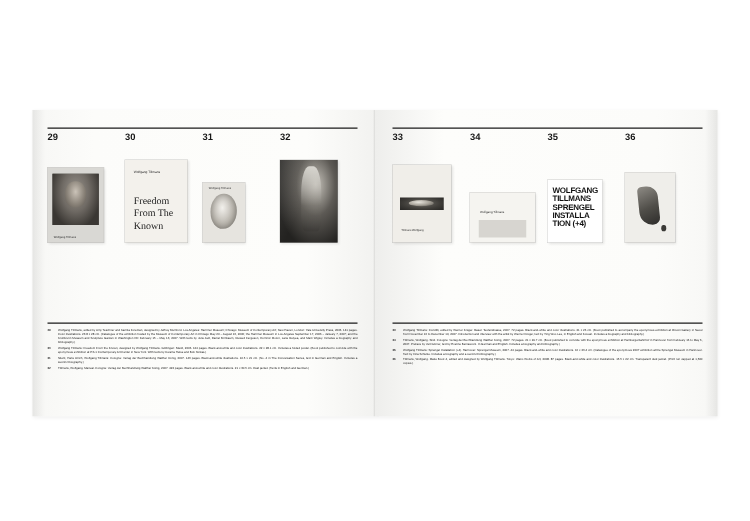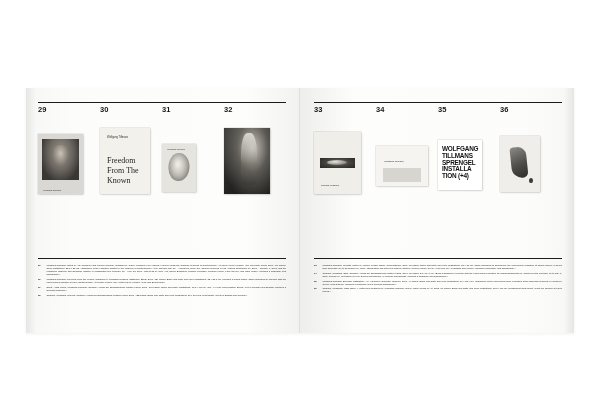--- a/index.html
+++ b/index.html
@@ -71,21 +71,21 @@
   .num {
     font-size: 7.5px;
     font-weight: bold;
     color: #161616;
     letter-spacing: 0px;
   }
   .plates {
     position: absolute;
     top: 30px;
     display: flex;
-    align-items: flex-start;
+    align-items: flex-end;
   }
   .plates-left { left: 12px; width: 248px; }
   .plates-right { left: 14px; width: 248px; }
   .plate-slot {
     position: relative;
   }
   .cover {
     background: #ffffff;
     box-shadow: 0 0 0 0.4px rgba(0,0,0,0.18), 1px 1px 2px rgba(0,0,0,0.10);
     position: relative;

